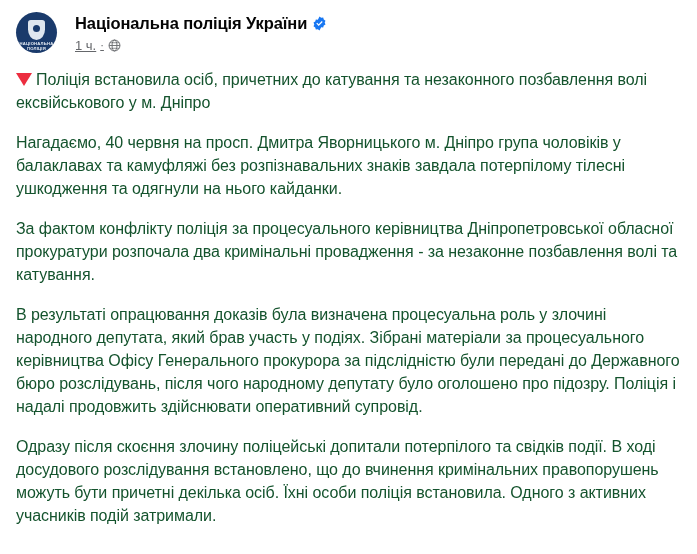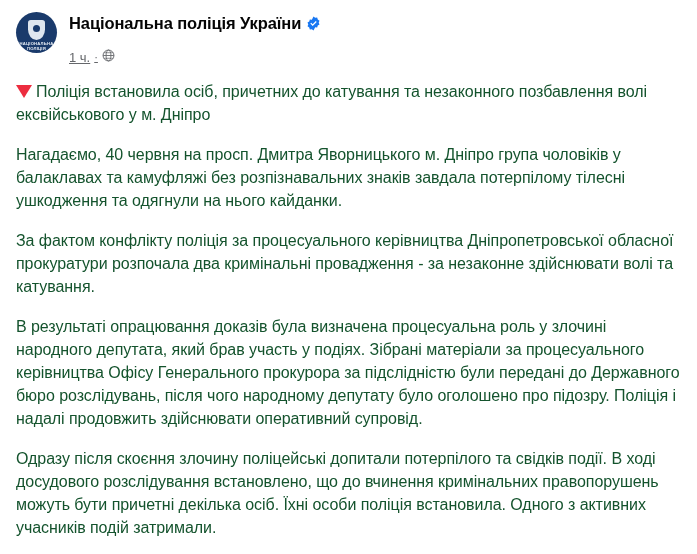--- a/index.html
+++ b/index.html
@@ -15,21 +15,21 @@
     overflow: hidden;
   }
   .post {
     width: 697px;
     box-sizing: border-box;
     padding: 12px 16px 0 16px;
   }
   .post-header {
     display: flex;
     align-items: flex-start;
-    gap: 12px;
+    gap: 18px;
     margin-bottom: 14px;
   }
   .avatar {
     width: 41px;
     height: 41px;
     border-radius: 50%;
     background: #1a3a6b;
     flex: 0 0 41px;
     position: relative;
     overflow: hidden;
@@ -88,25 +88,26 @@
     letter-spacing: -0.1px;
   }
   .verified {
     width: 15px;
     height: 15px;
     flex: 0 0 15px;
     display: block;
   }
   .meta-row {
     display: flex;
+    align-items: center;
     gap: 4px;
     font-size: 13px;
     color: #65676b;
     line-height: 17px;
-    margin-top: 16px;
+    margin-top: 4px;
     text-decoration: underline;
   }
   .meta-dot {
     font-size: 11px;
     color: #65676b;
     line-height: 17px;
   }
   .globe {
     width: 13px;
     height: 13px;
@@ -163,18 +164,18 @@
           <line x1="2.4" y1="4.6" x2="13.6" y2="4.6" stroke="#65676b" stroke-width="0.9"></line>
           <line x1="2.4" y1="11.4" x2="13.6" y2="11.4" stroke="#65676b" stroke-width="0.9"></line>
         </svg>
       </div>
     </div>
   </div>
 
   <div class="post-body">
     <p><span class="emoji-tri"></span><span>Поліція встановила осіб, причетних до катування та незаконного позбавлення волі ексвійськового у м. Дніпро</span></p>
     <p>Нагадаємо, 40 червня на просп. Дмитра Яворницького м. Дніпро група чоловіків у балаклавах та камуфляжі без розпізнавальних знаків завдала потерпілому тілесні ушкодження та одягнули на нього кайданки.</p>
-    <p>За фактом конфлікту поліція за процесуального керівництва Дніпропетровської обласної прокуратури розпочала два кримінальні провадження - за незаконне здійснювати волі та катування.</p>
+    <p>За фактом конфлікту поліція за процесуального керівництва Дніпропетровської обласної прокуратури розпочала два кримінальні провадження - за незаконне позбавлення волі та катування.</p>
     <p>В результаті опрацювання доказів була визначена процесуальна роль у злочині народного депутата, який брав участь у подіях. Зібрані матеріали за процесуального керівництва Офісу Генерального прокурора за підслідністю були передані до Державного бюро розслідувань, після чого народному депутату було оголошено про підозру. Поліція і надалі продовжить здійснювати оперативний супровід.</p>
     <p>Одразу після скоєння злочину поліцейські допитали потерпілого та свідків події. В ході досудового розслідування встановлено, що до вчинення кримінальних правопорушень можуть бути причетні декілька осіб. Їхні особи поліція встановила. Одного з активних учасників подій затримали.</p>
   </div>
 
 </div>
 
 </body></html>

